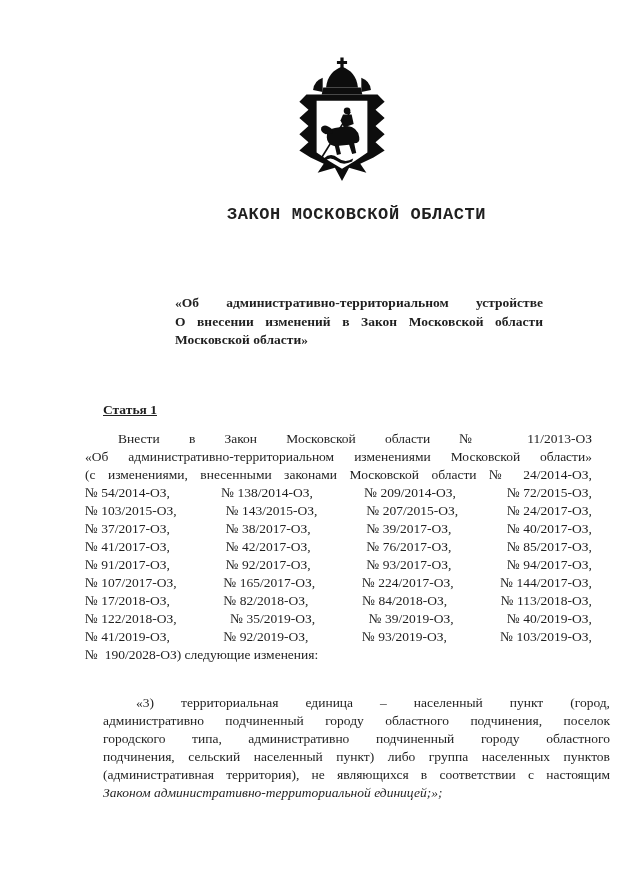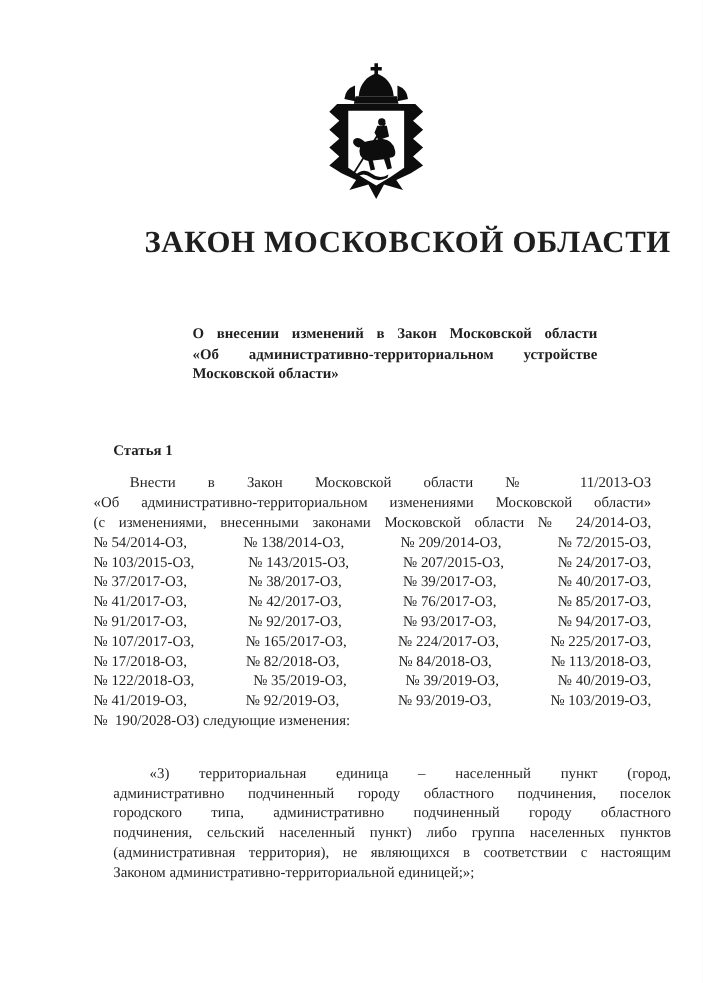--- a/index.html
+++ b/index.html
@@ -20,43 +20,45 @@
     top: 56px;
     width: 92px;
     height: 132px;
   }
   .emblem svg { width: 100%; height: 100%; display: block; }
   .doc-title {
     position: absolute;
     left: 103px;
     top: 205px;
     width: 507px;
-    text-align: right;
-    font-size: 28px;
+    text-align: center;
+    font-size: 17px;
     font-weight: bold;
     letter-spacing: 0.6px;
     white-space: nowrap;
+    font-family: Liberation Mono, monospace;
   }
   .subtitle {
     position: absolute;
     left: 175px;
     top: 294px;
     width: 368px;
     font-size: 13.5px;
     font-weight: bold;
     line-height: 18.5px;
   }
   .subtitle-line { text-align: justify; text-align-last: justify; }
   .subtitle-line:last-child { text-align-last: left; }
   .article-heading {
     position: absolute;
     left: 103px;
     top: 402px;
     font-size: 13.5px;
     font-weight: bold;
+    text-decoration: underline;
   }
   .body-block {
     position: absolute;
     left: 85px;
     top: 430px;
     width: 507px;
     font-size: 13.5px;
     line-height: 18px;
   }
   .intro-line { height: 18px; text-align: justify; text-align-last: justify; }
@@ -68,21 +70,21 @@
     position: absolute;
     left: 103px;
     top: 694px;
     width: 507px;
     font-size: 13.5px;
     line-height: 18px;
   }
   .amend-intro-line { height: 18px; padding-left: 33px; }
   .amend-par-line { height: 18px; text-align: justify; text-align-last: justify; }
   .amend-par-line:first-child { text-indent: 33px; }
-  .amend-par-line:last-child { text-align-last: left; }
+  .amend-par-line:last-child { text-align-last: left; font-style: italic; }
 </style>
 </head>
 <body>
 
 <div class="page">
 
   <div class="emblem">
     <svg viewBox="0 0 90 130" xmlns="http://www.w3.org/2000/svg">
       <g fill="#0d0d0d">
 
@@ -108,22 +110,22 @@
         <path d="M35 72 Q28 65.5 24.5 70.5 Q23.5 75 29 77 L35.5 76 Z"></path>
         <path d="M27 101 Q34 94.5 41 100.5 Q48 106 56 101 L55 104 Q46 108.5 40 103.5 Q33 98.5 28 103.5 Z"></path>
       </g>
     </svg>
   </div>
 
   <h1 class="doc-title">ЗАКОН МОСКОВСКОЙ ОБЛАСТИ</h1>
 
   <div class="subtitle">
 
-  <div class="subtitle-line">О внесении изменений в Закон Московской области</div>
-      <div class="subtitle-line">«Об административно-территориальном устройстве</div>
+  <div class="subtitle-line">«Об административно-территориальном устройстве</div>
+      <div class="subtitle-line">О внесении изменений в Закон Московской области</div>
       <div class="subtitle-line">Московской области»</div>
     </div>
 
   <div class="article-heading">Статья 1</div>
 
   <div class="body-block">
     <div>
 
     <div class="intro-line">Внести в Закон Московской области № 11/2013-ОЗ</div>
         <div class="intro-line">«Об административно-территориальном изменениями Московской области»</div>
@@ -158,21 +160,21 @@
         <div class="law-row">
         <span class="law-cell">№ 91/2017-ОЗ,</span>
         <span class="law-cell">№ 92/2017-ОЗ,</span>
         <span class="law-cell">№ 93/2017-ОЗ,</span>
         <span class="law-cell">№ 94/2017-ОЗ,</span>
       </div>
         <div class="law-row">
         <span class="law-cell">№ 107/2017-ОЗ,</span>
         <span class="law-cell">№ 165/2017-ОЗ,</span>
         <span class="law-cell">№ 224/2017-ОЗ,</span>
-        <span class="law-cell">№ 225/2017-ОЗ,</span>
+        <span class="law-cell">№ 144/2017-ОЗ,</span>
       </div>
         <div class="law-row">
         <span class="law-cell">№ 17/2018-ОЗ,</span>
         <span class="law-cell">№ 82/2018-ОЗ,</span>
         <span class="law-cell">№ 84/2018-ОЗ,</span>
         <span class="law-cell">№ 113/2018-ОЗ,</span>
       </div>
         <div class="law-row">
         <span class="law-cell">№ 122/2018-ОЗ,</span>
         <span class="law-cell">№ 35/2019-ОЗ,</span>

